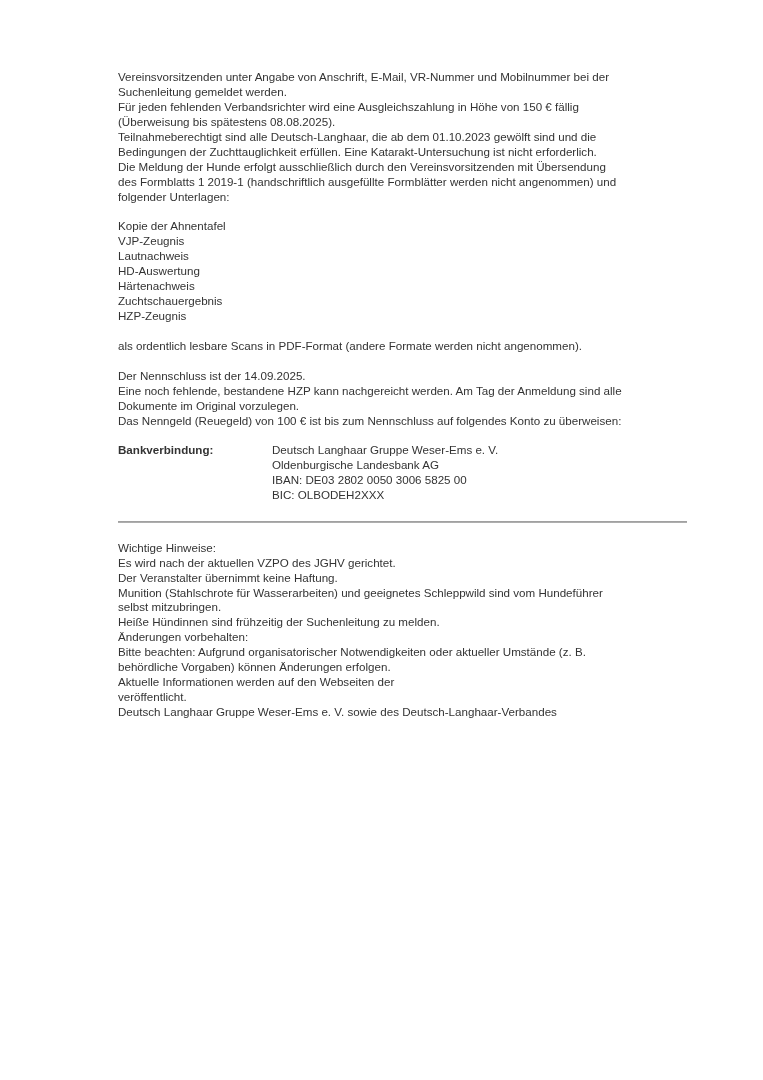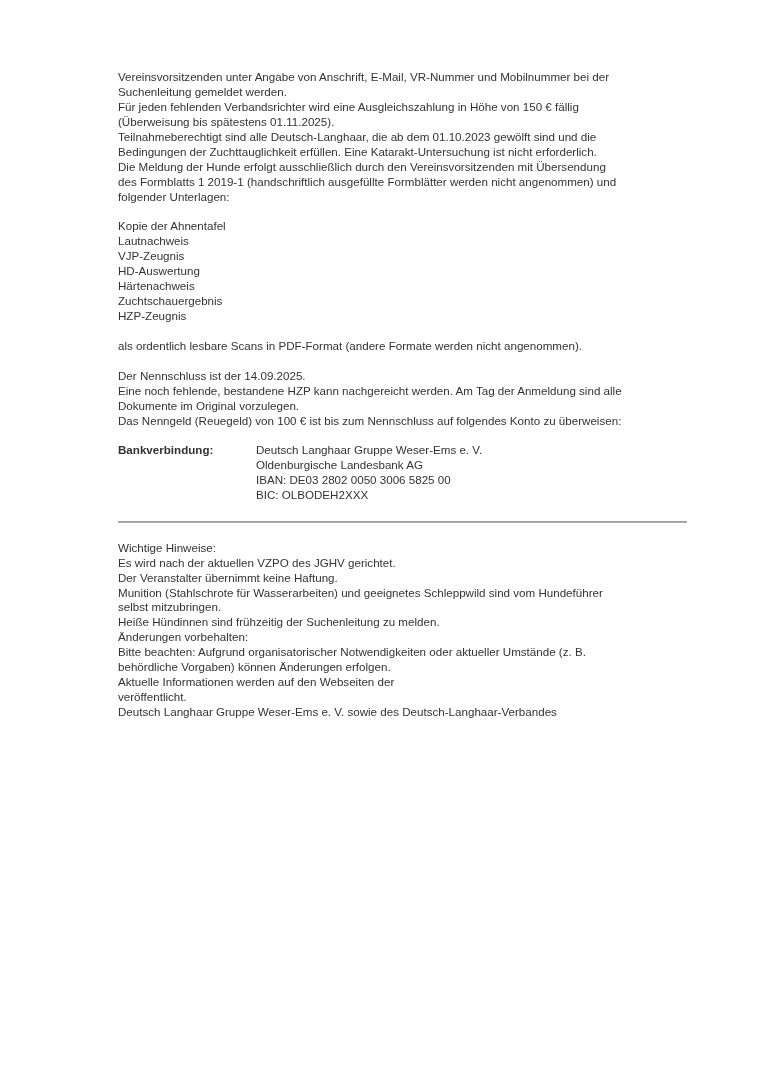--- a/index.html
+++ b/index.html
@@ -21,50 +21,50 @@
   }
   .line {
     height: 14.95px;
     line-height: 14.95px;
     white-space: pre;
   }
   .run { }
   .bold { font-weight: 400; }
   .kv-label {
     display: inline-block;
-    width: 138px;
+    width: 154px;
     font-weight: 700;
   }
   .divider {
     height: 2px;
     width: 100%;
     background: linear-gradient(to bottom, #8a8a8a, #b4b4b4);
     margin: 18px 0 17.5px 0;
   }
 </style>
 </head>
 <body>
 
 <div class="page" style="background: rgb(255, 255, 255); color: rgb(51, 51, 51);">
     <div class="text-block">
       <div class="line"><span class="run">Vereinsvorsitzenden unter Angabe von Anschrift, E-Mail, VR-Nummer und Mobilnummer bei der</span></div>
       <div class="line"><span class="run">Suchenleitung gemeldet werden.</span></div>
       <div class="line"><span class="run">Für jeden fehlenden Verbandsrichter wird eine Ausgleichszahlung in Höhe von </span><span class="run bold">150 €</span><span class="run"> fällig</span></div>
-      <div class="line"><span class="run">(Überweisung bis spätestens </span><span class="run bold">01.11.2025</span><span class="run">).</span></div>
+      <div class="line"><span class="run">(Überweisung bis spätestens </span><span class="run bold">08.08.2025</span><span class="run">).</span></div>
       <div class="line"><span class="run bold">Teilnahmeberechtigt</span><span class="run"> sind alle Deutsch-Langhaar, die ab dem </span><span class="run bold">01.10.2023</span><span class="run"> gewölft sind und die</span></div>
       <div class="line"><span class="run">Bedingungen der Zuchttauglichkeit erfüllen. Eine Katarakt-Untersuchung ist nicht erforderlich.</span></div>
       <div class="line"><span class="run">Die Meldung der Hunde erfolgt ausschließlich durch den Vereinsvorsitzenden mit Übersendung</span></div>
       <div class="line"><span class="run">des </span><span class="run bold">Formblatts 1</span><span class="run"> 2019-1 (handschriftlich ausgefüllte Formblätter werden nicht angenommen) und</span></div>
       <div class="line"><span class="run">folgender Unterlagen:</span></div>
     </div>
     <div class="line blank"></div>
     <div class="text-block">
       <div class="line"><span class="run">Kopie der Ahnentafel</span></div>
+      <div class="line"><span class="run">VJP-Zeugnis</span></div>
       <div class="line"><span class="run">Lautnachweis</span></div>
-      <div class="line"><span class="run">VJP-Zeugnis</span></div>
       <div class="line"><span class="run">HD-Auswertung</span></div>
       <div class="line"><span class="run">Härtenachweis</span></div>
       <div class="line"><span class="run">Zuchtschauergebnis</span></div>
       <div class="line"><span class="run">HZP-Zeugnis</span></div>
     </div>
     <div class="line blank"></div>
     <div class="text-block">
       <div class="line"><span class="run">als ordentlich lesbare </span><span class="run bold">Scans</span><span class="run"> in PDF-Format (andere Formate werden nicht angenommen).</span></div>
     </div>
     <div class="line blank"></div>

